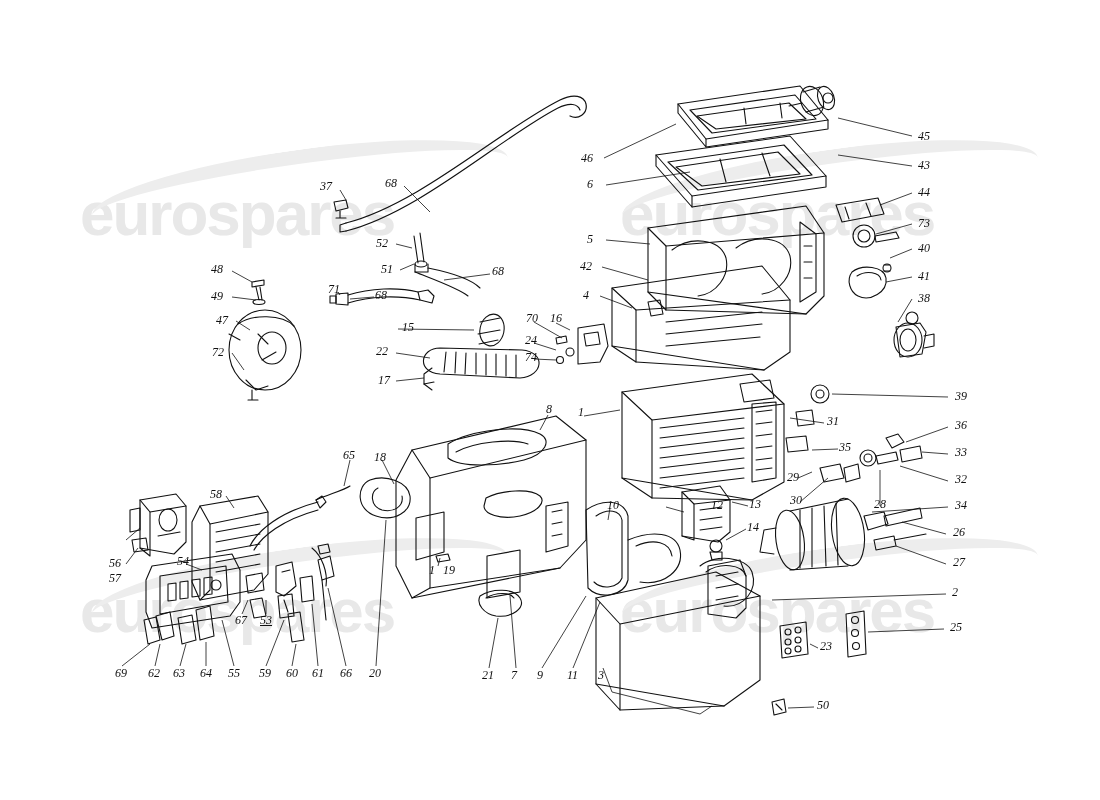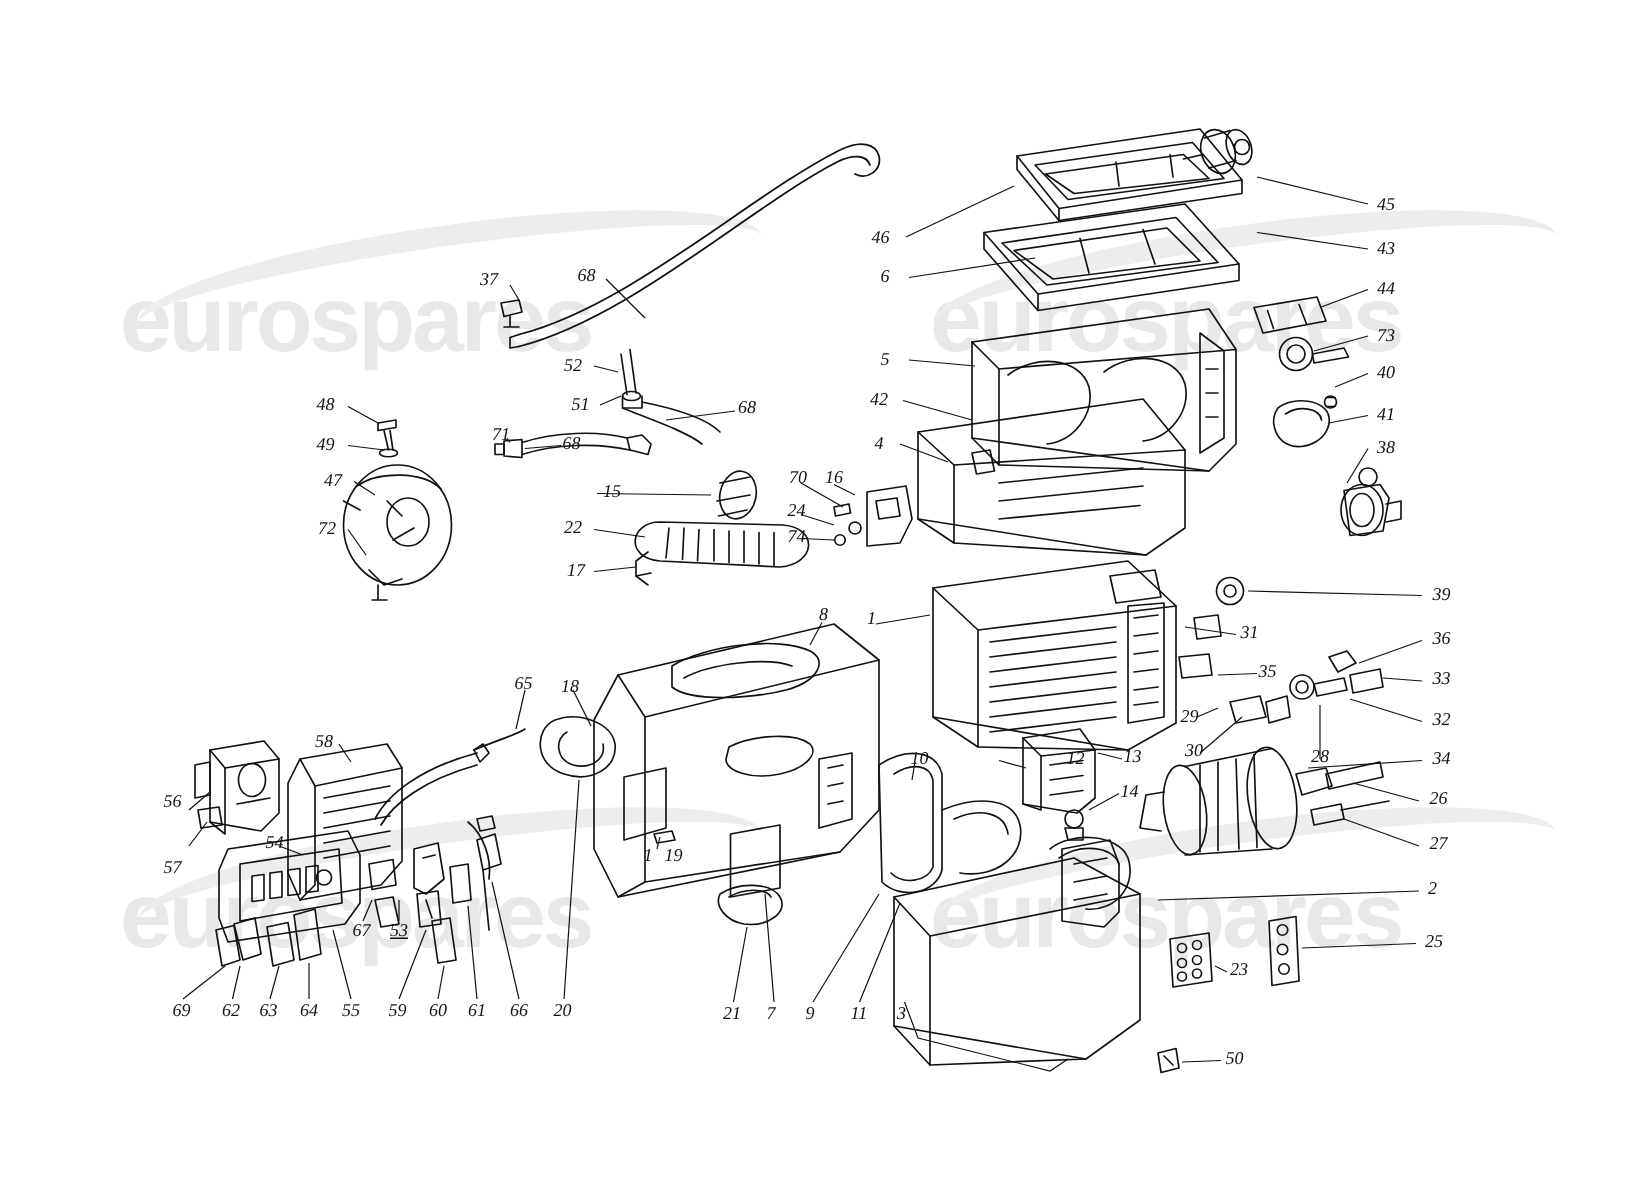--- a/index.html
+++ b/index.html
@@ -424,21 +424,21 @@
   <div class="lbl it" style="left:955px; top:473px;">32</div>
   <div class="lbl it" style="left:790px; top:494px;">30</div>
   <div class="lbl it" style="left:874px; top:498px;">28</div>
   <div class="lbl it" style="left:955px; top:499px;">34</div>
   <div class="lbl it" style="left:607px; top:499px;">10</div>
   <div class="lbl it" style="left:749px; top:498px;">13</div>
   <div class="lbl it" style="left:680px; top:499px;margin-left:31px;">12</div>
   <div class="lbl it" style="left:210px; top:488px;">58</div>
   <div class="lbl it" style="left:953px; top:526px;">26</div>
   <div class="lbl it" style="left:747px; top:521px;">14</div>
-  <div class="lbl it" style="left:109px; top:528px;font-style:italic;">56</div>
+  <div class="lbl it" style="left:109px; top:557px;font-style:italic;">56</div>
   <div class="lbl it" style="left:109px; top:528px;margin-top:44px;">57</div>
   <div class="lbl it" style="left:953px; top:556px;">27</div>
   <div class="lbl it" style="left:177px; top:555px;">54</div>
   <div class="lbl it" style="left:429px; top:564px;">1</div>
   <div class="lbl it" style="left:443px; top:564px;">19</div>
   <div class="lbl it" style="left:952px; top:586px;">2</div>
   <div class="lbl it" style="left:950px; top:621px;">25</div>
   <div class="lbl it" style="left:235px; top:614px;">67</div>
   <div class="lbl it" style="left:260px; top:614px;text-decoration:underline;">53</div>
   <div class="lbl it" style="left:820px; top:640px;">23</div>

